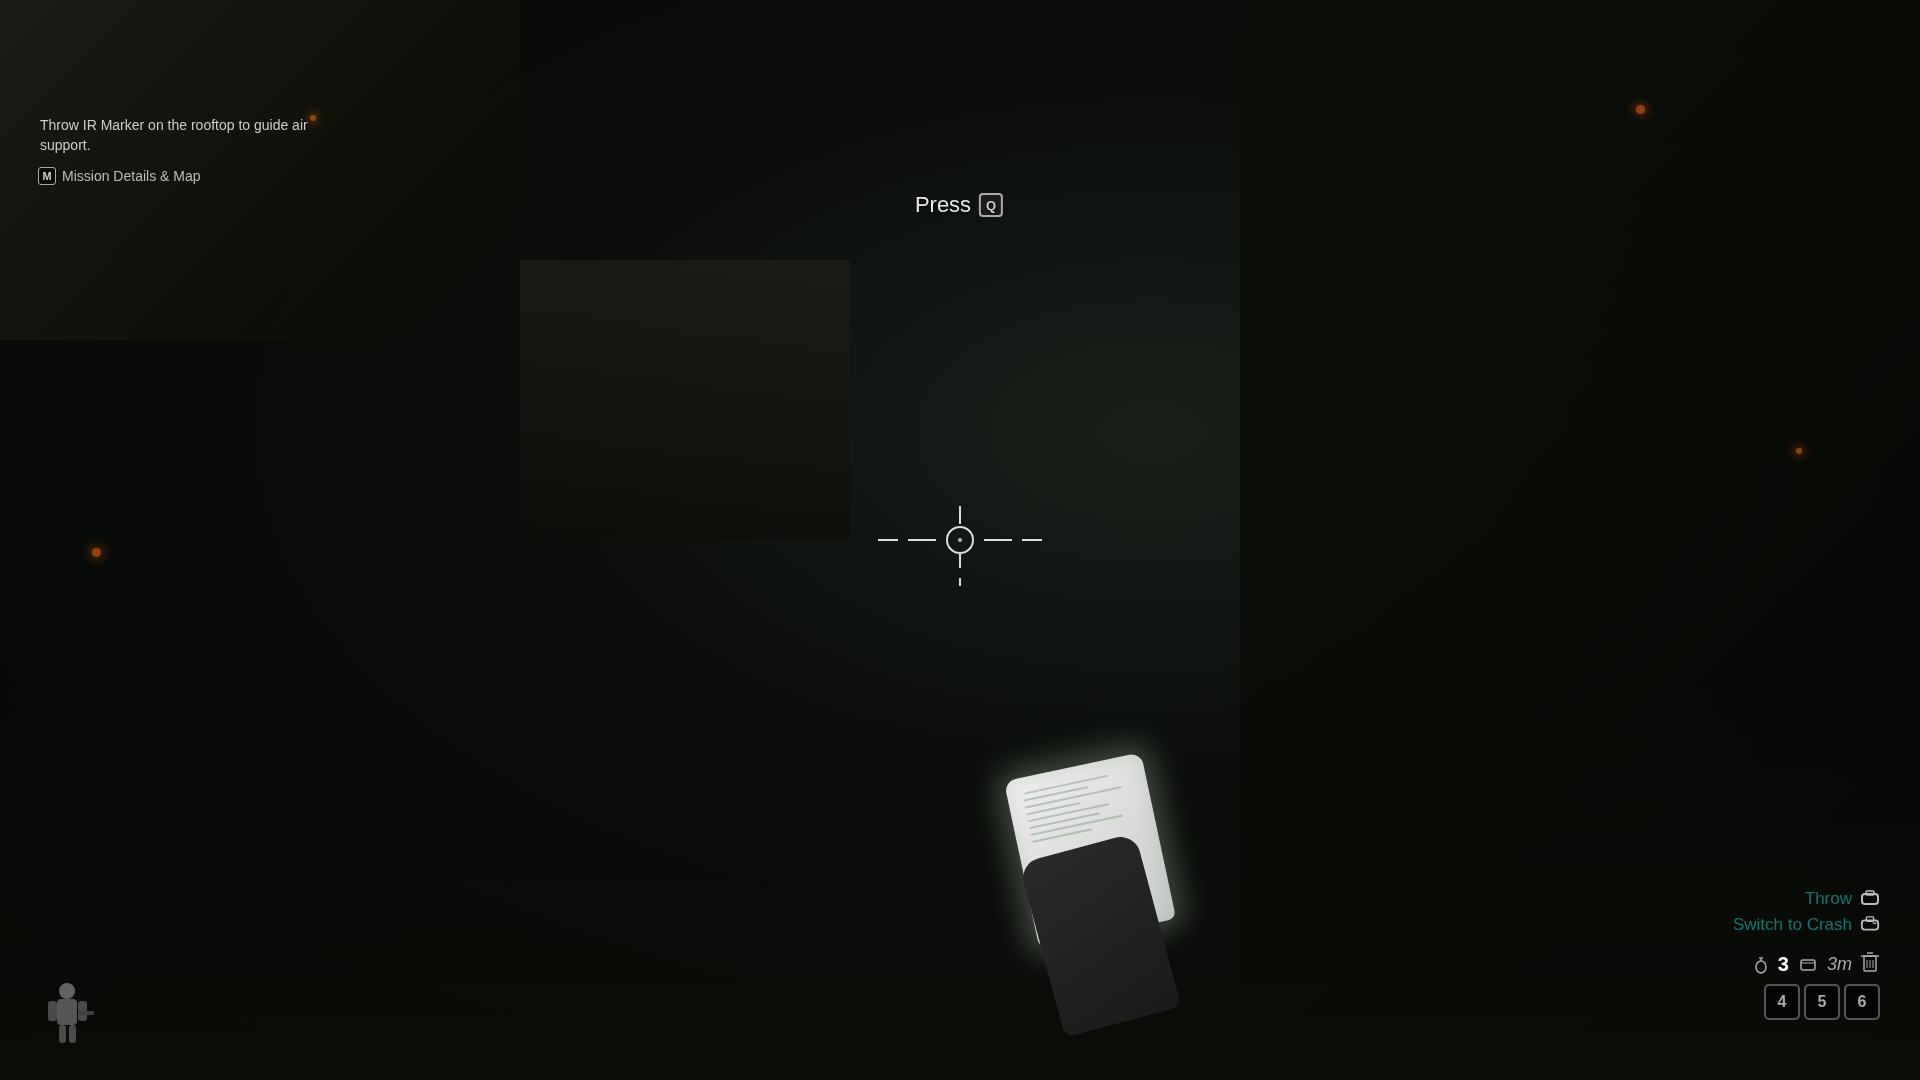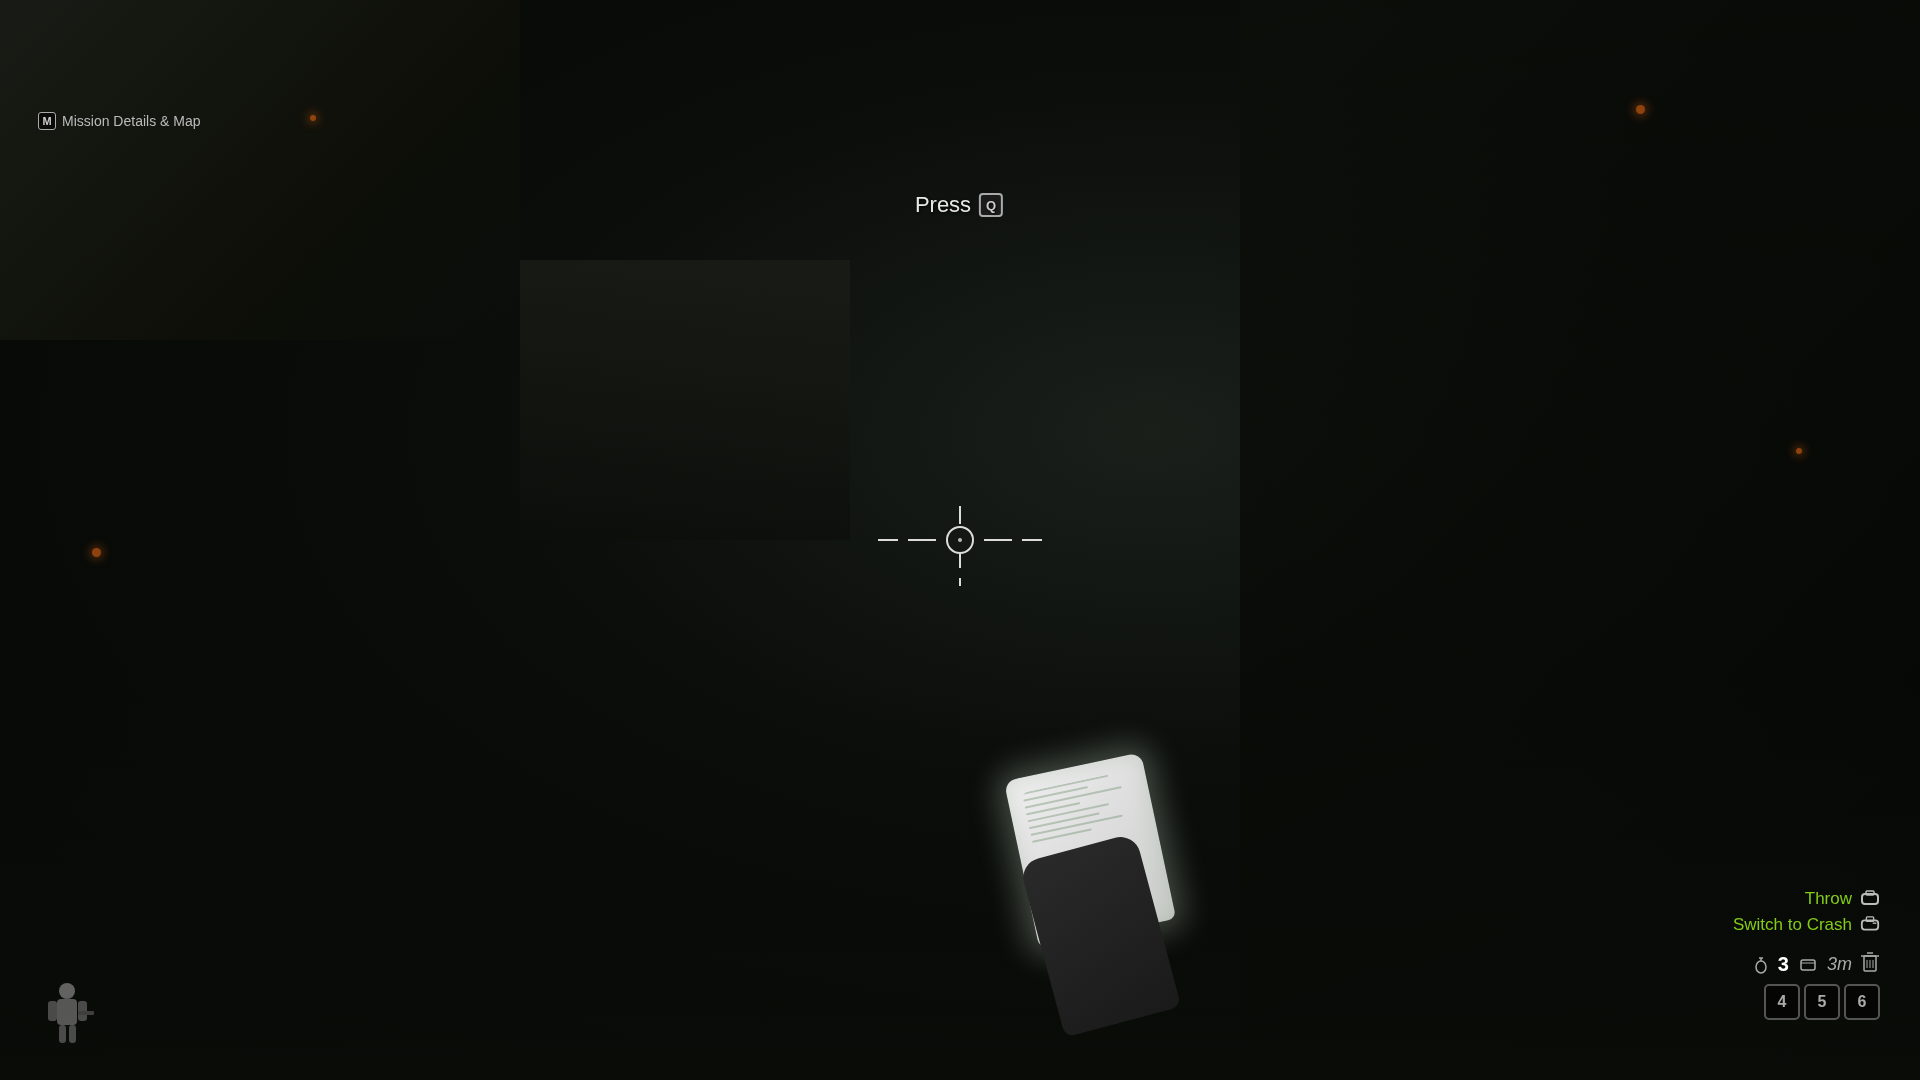--- a/index.html
+++ b/index.html
@@ -237,21 +237,21 @@
       flex-direction: column;
       align-items: flex-end;
       gap: 6px;
       margin-bottom: 16px;
     }
 
     .action-row {
       display: flex;
       align-items: flex-start;
       gap: 8px;
-      color: #84cc16;
+      color: #0f766e;
       font-size: 17px;
     }
 
     .action-icon {
       width: 20px; height: 20px;
       display: flex;
       align-items: center;
       justify-content: center;
     }
 
@@ -328,20 +328,21 @@
 <div class="env-center-block"></div>
 <div class="env-right-wall"></div>
 <div class="env-floor"></div>
 
 <div class="spark" style="left:310px; top:115px;"></div>
 <div class="spark" style="right:275px; top:105px; width:9px;height:9px;"></div>
 <div class="spark" style="right:118px; top:448px;"></div>
 <div class="spark" style="left:92px; top:548px; width:9px;height:9px;"></div>
 
 <div class="objective-box">
+  <div class="objective-subtitle">Throw IR Marker on the rooftop to guide air support.</div>
   <div class="objective-map-link">
     <span class="key-badge-m">M</span>
     <span>Mission Details &amp; Map</span>
   </div>
 </div>
 
 <div class="hud-hint">
   <span>Press</span>
   <span class="key-badge-q">Q</span>
 </div>

